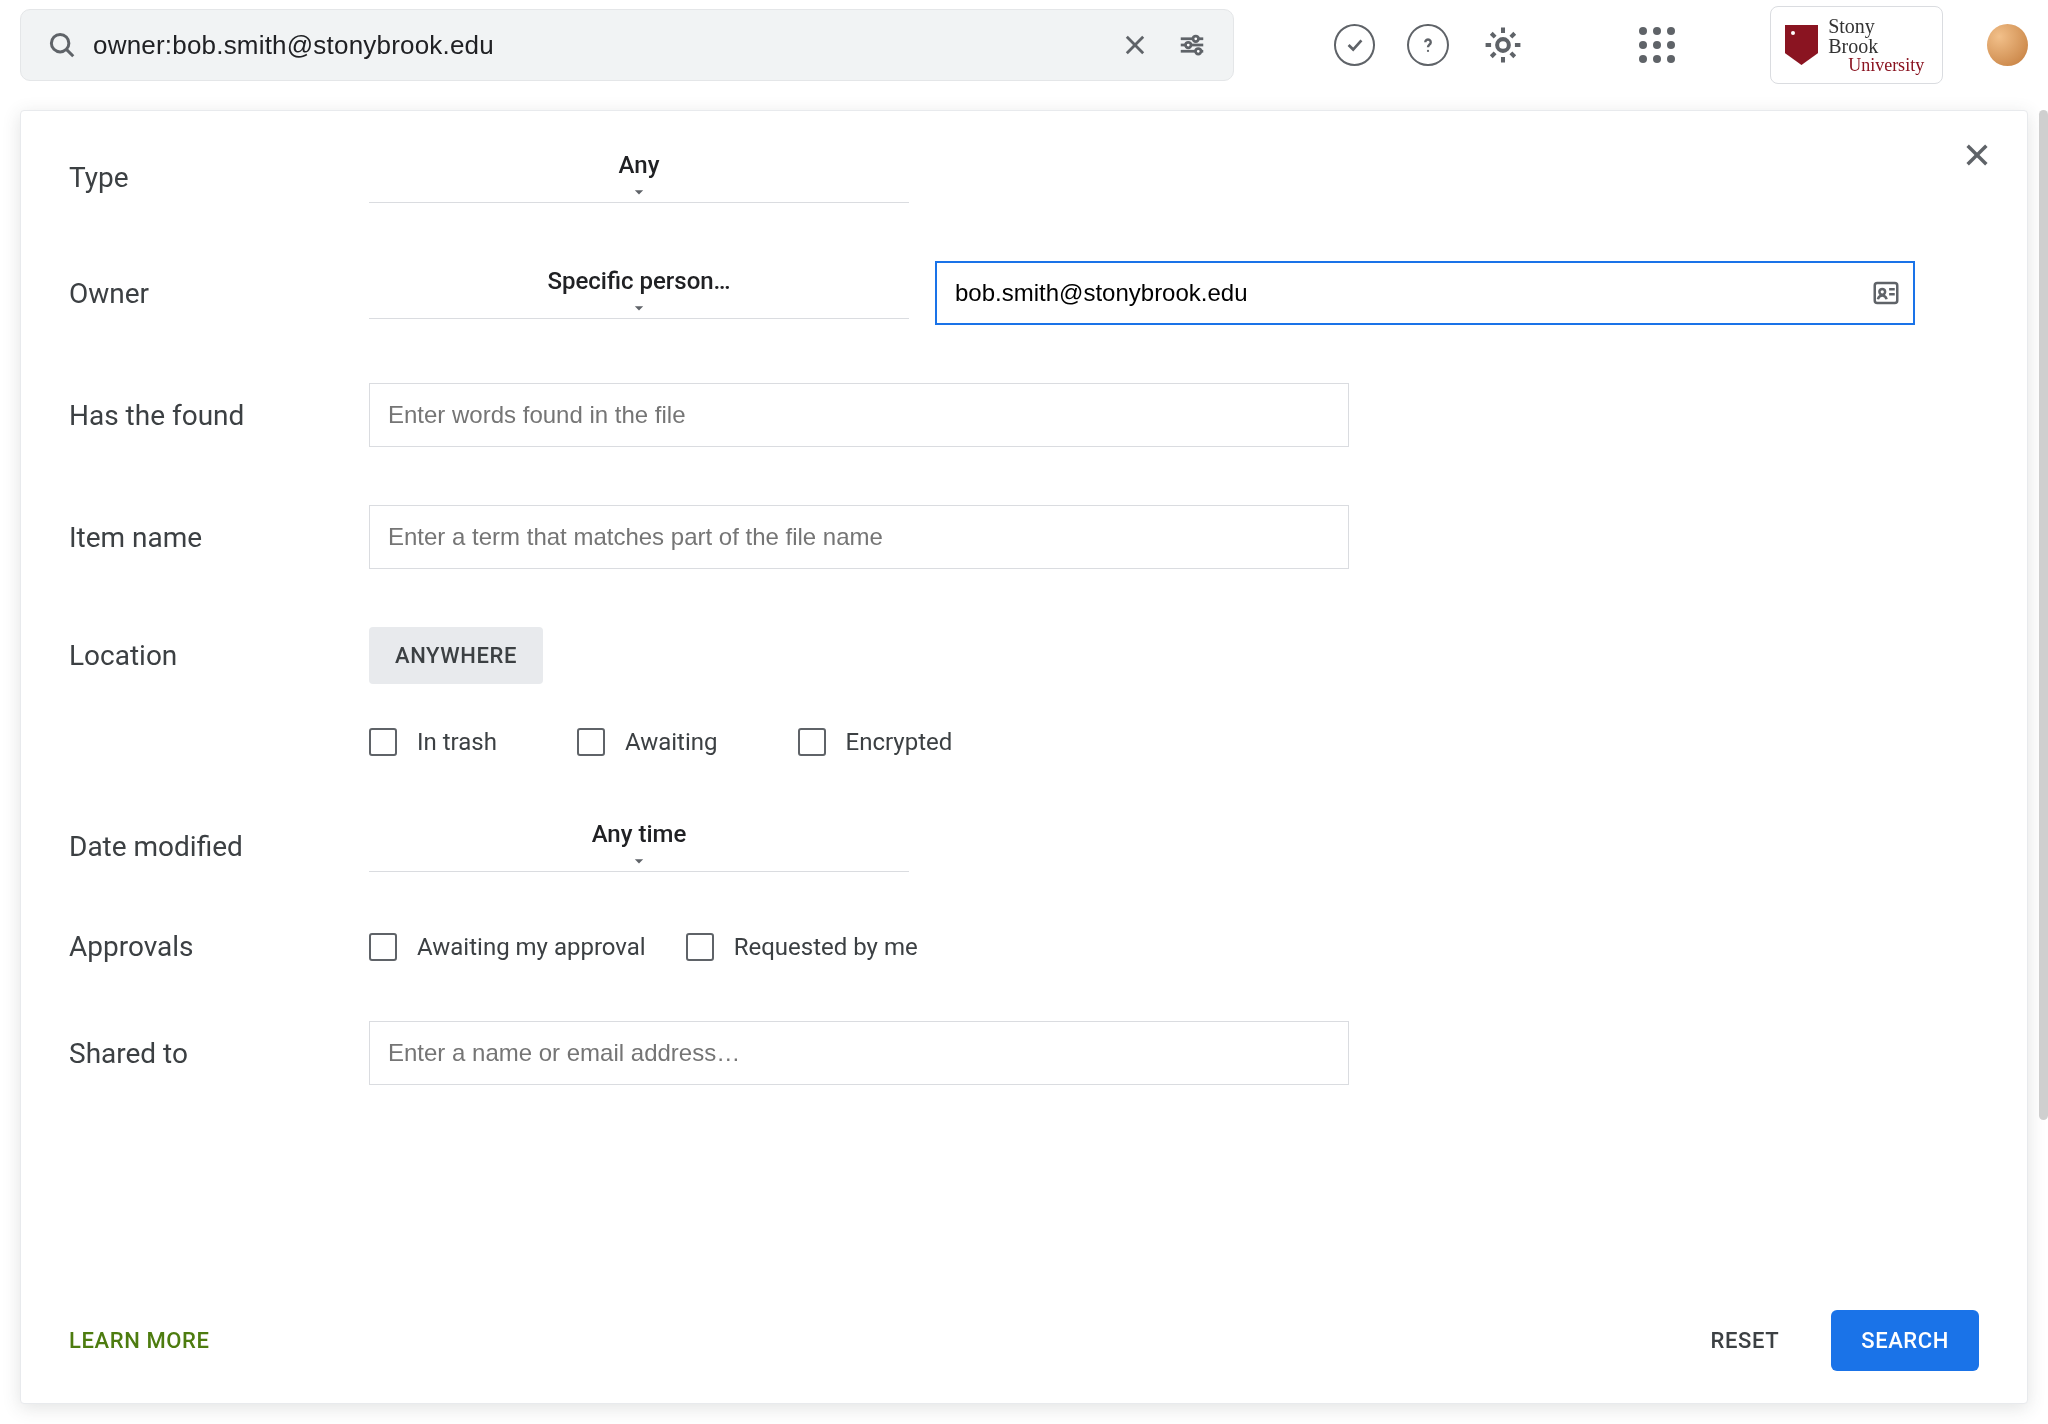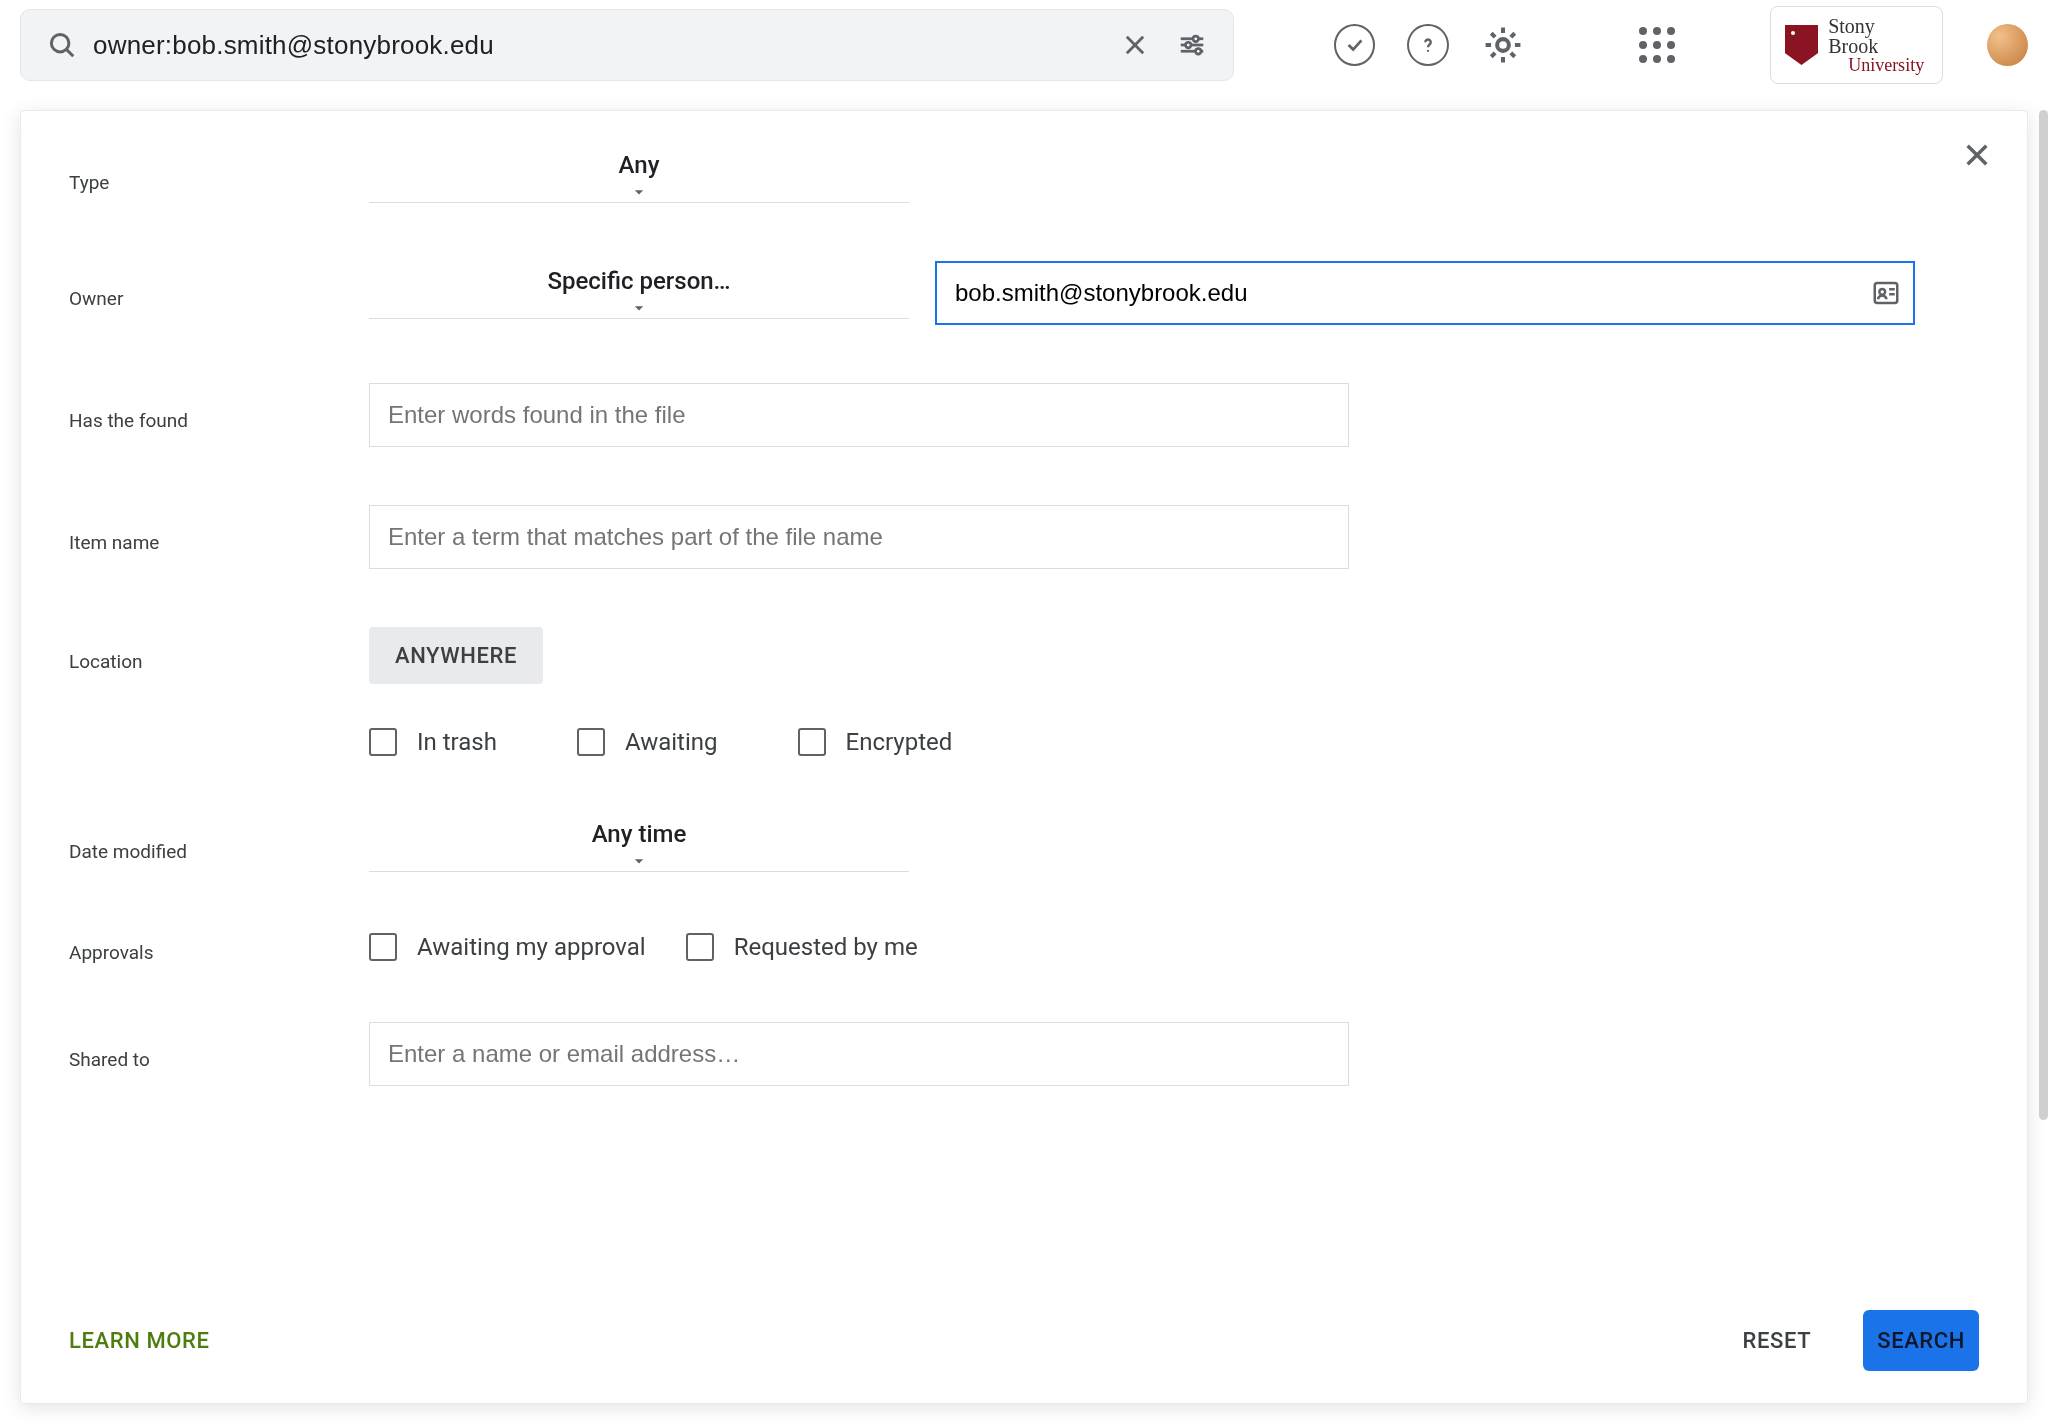--- a/index.html
+++ b/index.html
@@ -89,21 +89,21 @@
     border:1px solid #e8eaed;
     border-radius:4px;
     box-shadow: 0 4px 18px rgba(60,64,67,0.15);
     padding: 40px 48px 32px 48px;
   }
   .close-panel { position:absolute; top:28px; right:34px; cursor:pointer; color:#5f6368; }
 
   .row { display:flex; align-items:center; margin-bottom: 58px; }
   .row.loc { margin-bottom: 44px; }
   .row.checks { margin-bottom: 64px; }
-  .label { width: 300px; font-size:19px; color:#3c4043;margin-top:11px; }
+  .label { width: 300px; font-size:28px; color:#3c4043; }
 
   .select {
     display:flex; justify-content:space-between; align-items:center;
     width: 540px; height: 52px;
     border-bottom: 1px solid #dadce0;
     padding: 0 10px;
     font-size:24px; color:#202124; font-weight:500;
     cursor:pointer;
     flex-direction:column;
   }
@@ -150,23 +150,23 @@
   .indent { margin-left:300px; }
 
   .footer {
     position:absolute; left:48px; right:48px; bottom:32px;
     display:flex; align-items:center;
   }
   .learn { color:#4d7c0f; font-size:22px; font-weight:500; letter-spacing:0.6px; cursor:pointer; }
   .spacer { flex:1; }
   .btn-flat { font-size:22px; font-weight:500; letter-spacing:0.6px; color:#3c4043; padding:16px 24px; cursor:pointer; }
   .btn-primary {
-    background:#1a73e8; color:#0f172a;
+    background:#1a73e8; color:#ffffff;
     font-size:22px; font-weight:500; letter-spacing:0.6px;
-    padding:18px 14px; border-radius:6px;
+    padding:18px 30px; border-radius:6px;
     margin-left: 28px; cursor:pointer;
   }
 
   svg { display:block; }
 
   .scrollbar {
     position:absolute; right:0; top:110px; width:9px; height:1010px;
     background:#cfcfcf; border-radius:5px;
   }
 </style>

